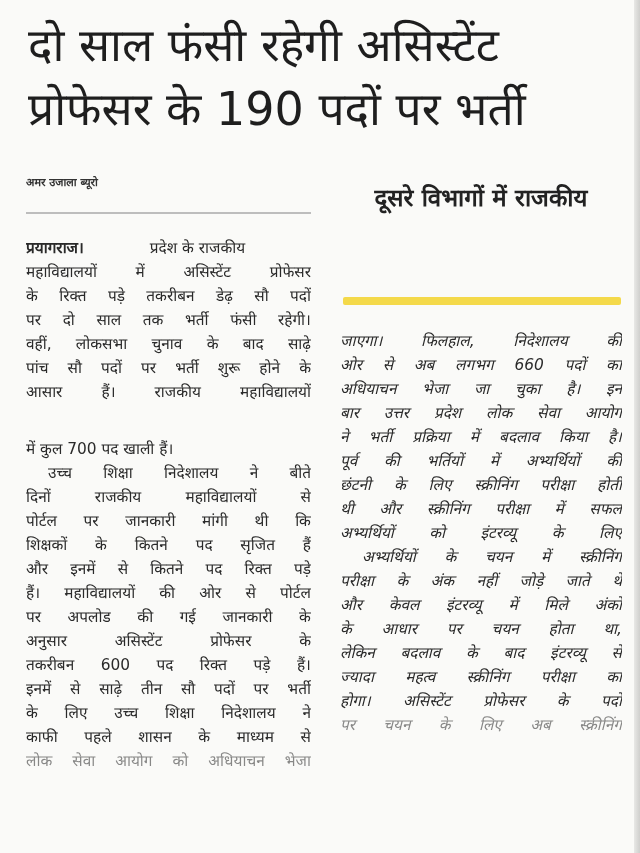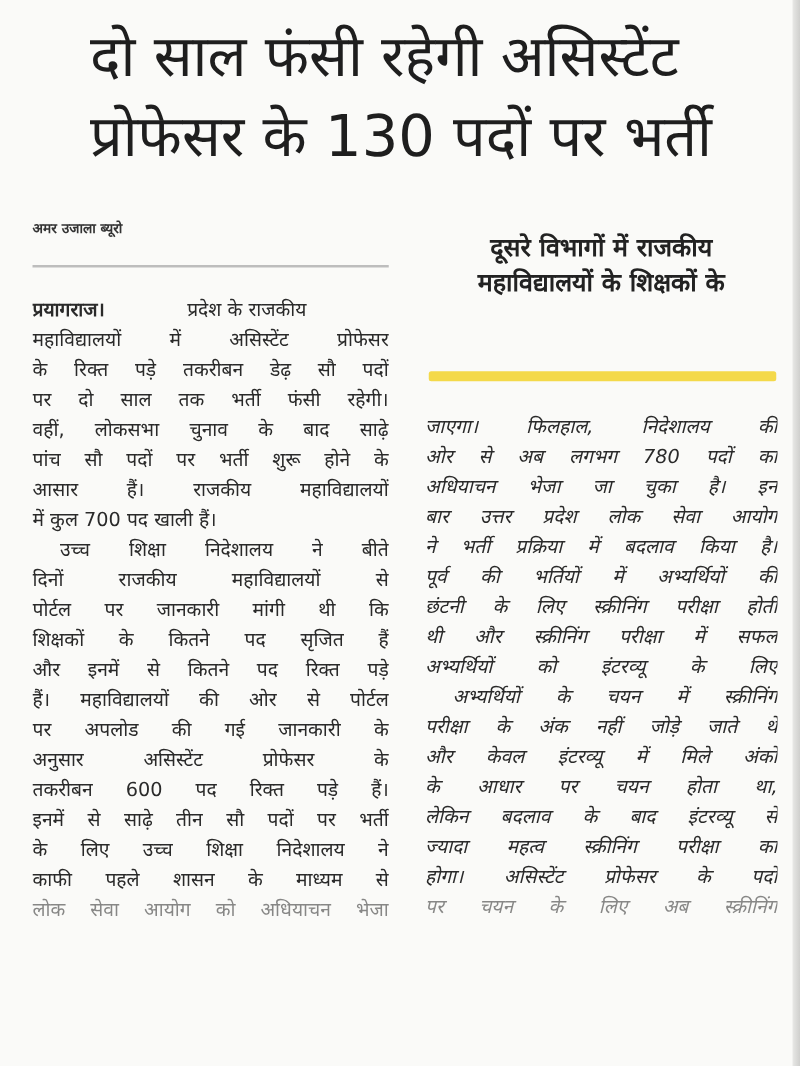--- a/index.html
+++ b/index.html
@@ -15,66 +15,65 @@
       position: absolute; right: 0; top: 0; width: 6px; height: 853px;
       background: linear-gradient(to right, #e8e8e6, #cfcfcd);
     }
     .headline {
       position: absolute; left: 28px; top: 14px; width: 600px;
       font-family: "DejaVu Sans", sans-serif;
       font-size: 46px; line-height: 62px; font-weight: normal;
       color: #1e1e1e; letter-spacing: 0px;
       white-space: nowrap;
     }
-    .headline div { height: 64px; margin-left: 44px; }
+    .headline div { height: 64px; }
     .byline {
       position: absolute; left: 26px; top: 174px;
       font-size: 11px; font-weight: bold; color: #333;
     }
     .byline-rule {
       position: absolute; left: 26px; top: 212px; width: 285px; height: 2px;
       background: #bdbdbd;
     }
     .col {
       position: absolute; top: 0;
       font-size: 15.4px; line-height: 24px; color: #2a2a2a;
       text-align: justify;
     }
     .col .line { height: 24px; white-space: nowrap; overflow: hidden; display: flex; justify-content: space-between; }
-    .col .line.last { justify-content: flex-start; gap: 6px; }
+    .col .line.last { justify-content: flex-start; gap: 6px; margin-top: 33px; }
     .col .line.indent { padding-left: 22px; }
     .col-left { left: 26px; width: 285px; top: 236px; }
     .col-right { left: 340px; width: 282px; top: 329px; font-style: italic; }
     .lead { font-weight: bold; }
     .sidebar-head {
       position: absolute; left: 340px; top: 184px; width: 282px;
-      text-align: center; font-size: 20px; line-height: 28px; font-weight: bold; color: #222;
+      text-align: center; font-size: 24px; line-height: 28px; font-weight: bold; color: #222;
     }
     .sidebar-rule {
       position: absolute; left: 343px; top: 297px; width: 278px; height: 8px;
       background: #f4d94a; border-radius: 2px;
     }
     .cut { opacity: 0.55; filter: blur(0.4px); }
   </style>
 </head>
 <body>
 
 <div class="page">
 
   <div class="headline">
     <div>दो साल फंसी रहेगी असिस्टेंट</div>
-    <div>प्रोफेसर के 130 पदों पर भर्ती</div>
+    <div>प्रोफेसर के 190 पदों पर भर्ती</div>
   </div>
 
   <div class="byline">अमर उजाला ब्यूरो</div>
   <div class="byline-rule"></div>
 
   <div class="sidebar-head">
     <div>दूसरे विभागों में राजकीय</div>
-    <div>महाविद्यालयों के शिक्षकों के</div>
   </div>
   <div class="sidebar-rule"></div>
 
   <div class="col col-left">
     <div class="line">
       <span class="lead">प्रयागराज।</span>
       <span style="flex:1;text-align:center;">प्रदेश के राजकीय</span>
     </div>
     <div class="line">
         <span>महाविद्यालयों</span>
@@ -234,21 +233,21 @@
         <span>जाएगा।</span>
         <span>फिलहाल,</span>
         <span>निदेशालय</span>
         <span>की</span>
       </div>
     <div class="line">
         <span>ओर</span>
         <span>से</span>
         <span>अब</span>
         <span>लगभग</span>
-        <span>780</span>
+        <span>660</span>
         <span>पदों</span>
         <span>का</span>
       </div>
     <div class="line">
         <span>अधियाचन</span>
         <span>भेजा</span>
         <span>जा</span>
         <span>चुका</span>
         <span>है।</span>
         <span>इन</span>

